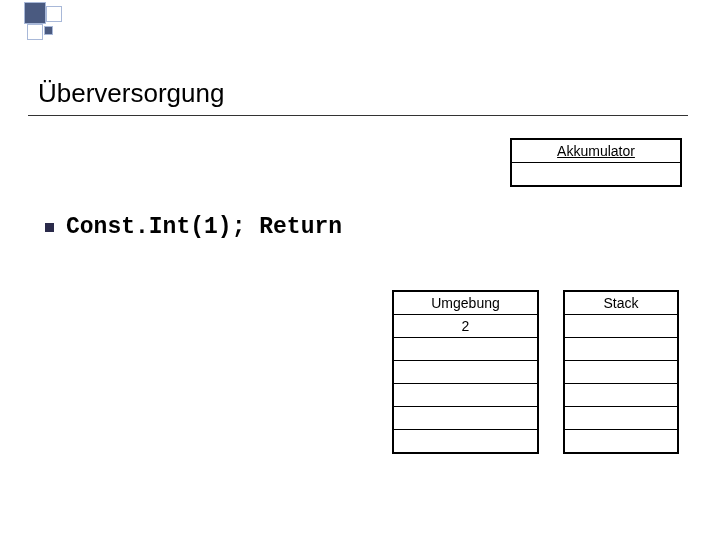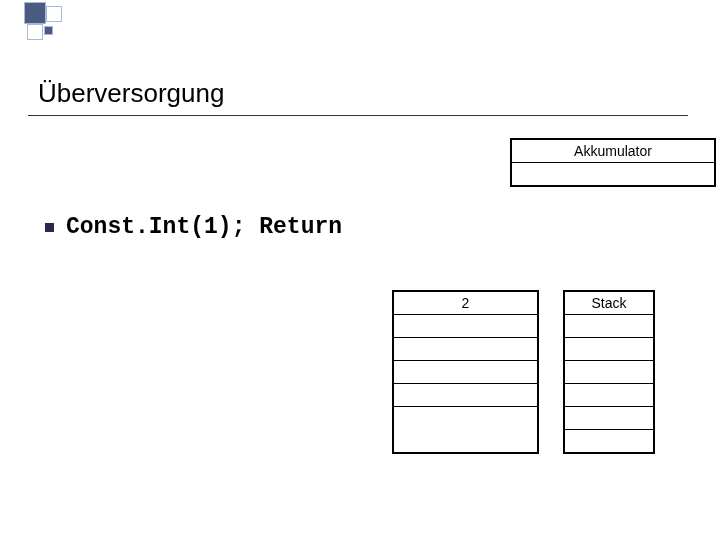--- a/index.html
+++ b/index.html
@@ -17,22 +17,23 @@
   .sq.tiny{width:7px;height:7px;background:#4a5a80;}
   .hr-top{position:absolute;left:28px;right:32px;top:115px;height:1px;background:#333;}
 
   .title{
     position:absolute;left:38px;top:78px;
     font-size:26px;font-weight:400;
   }
 
   .akk-box{
     position:absolute;left:510px;top:138px;
-    width:206px;border:2px solid #000;
+    width:172px;border:2px solid #000;
     box-sizing:border-box;
+    text-decoration:underline;
   }
   .akk-head{
     height:22px;line-height:22px;text-align:center;
     border-bottom:1px solid #000;
   }
   .akk-val{height:22px;}
 
   .bullet-row{
     position:absolute;left:45px;top:214px;
     display:flex;align-items:center;gap:12px;
@@ -46,21 +47,21 @@
   }
 
   .tables{
     position:absolute;left:392px;top:290px;
     display:flex;gap:24px;
   }
   .tbl{
     border:2px solid #000;box-sizing:border-box;
   }
   .tbl.umg{width:147px;}
-  .tbl.stk{width:92px;}
+  .tbl.stk{width:116px;}
   .tbl-head{
     height:22px;line-height:22px;text-align:center;
     border-bottom:1px solid #000;background:#fff;
   }
   .cell{
     height:22px;line-height:22px;text-align:center;
     border-bottom:1px solid #000;
   }
   .cell:last-child{border-bottom:none;}
 </style>
@@ -82,20 +83,21 @@
   <div class="akk-val"></div>
 </div>
 
 <div class="bullet-row">
   <div class="bullet"></div>
   <div class="code">Const.Int(1); Return</div>
 </div>
 
 <div class="tables">
   <div class="tbl umg">
+    <div class="tbl-head">Umgebung</div>
     <div class="cell">2</div>
     <div class="cell"></div>
     <div class="cell"></div>
     <div class="cell"></div>
     <div class="cell"></div>
     <div class="cell"></div>
   </div>
   <div class="tbl stk">
     <div class="tbl-head">Stack</div>
     <div class="cell"></div>

